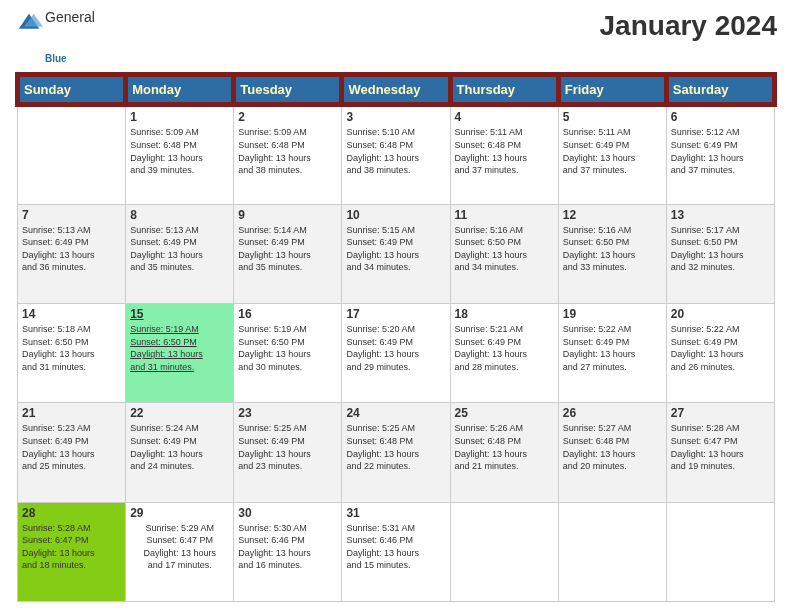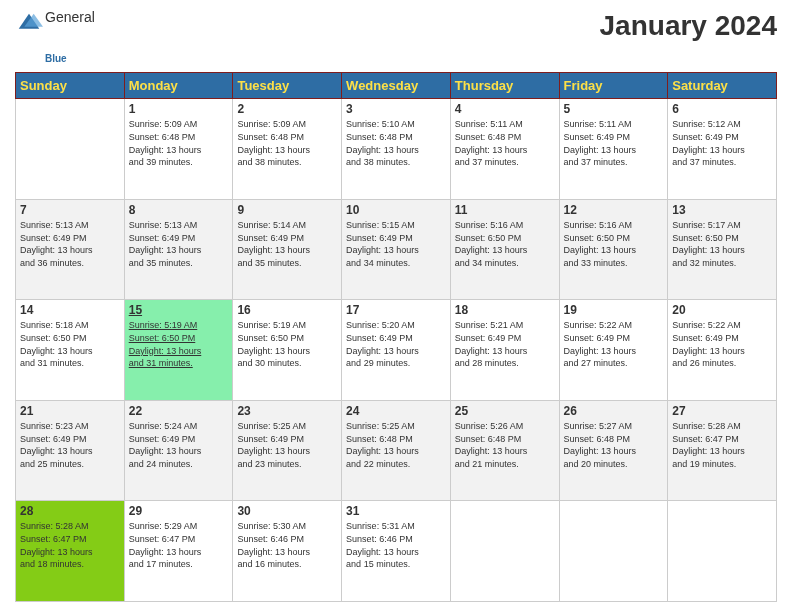--- a/index.html
+++ b/index.html
@@ -59,26 +59,26 @@
       font-size: 14px;
       color: #555;
     }
     .calendar {
       width: 100%;
       border-collapse: collapse;
       flex: 1;
     }
     .calendar th {
       background-color: #2e6da4;
-      color: #fde047;
+      color: #fef9c3;
       padding: 5px 4px;
       font-size: 13px;
       font-weight: bold;
       text-align: left;
-      border: 1px solid #7f1d1d;
+      border: 5px solid #7f1d1d;
     }
     .calendar td {
       border: 1px solid #ccc;
       vertical-align: top;
       padding: 3px 4px;
       font-size: 9.5px;
       color: #333;
       width: calc(100% / 7);
       height: 85px;
     }
@@ -329,21 +329,21 @@
         <tr>
           <td style="background-color: #84cc16;">
             <span class="day-num">28</span>
             <div class="day-info" style="white-space: pre-line;">Sunrise: 5:28 AM
 Sunset: 6:47 PM
 Daylight: 13 hours
 and 18 minutes.</div>
           </td>
           <td style="background-color: rgb(255, 255, 255);">
             <span class="day-num">29</span>
-            <div class="day-info" style="white-space: pre-line;">Sunrise: 5:29 AM
+            <div class="day-info" style="white-space: pre-line; text-align: center;">Sunrise: 5:29 AM
 Sunset: 6:47 PM
 Daylight: 13 hours
 and 17 minutes.</div>
           </td>
           <td style="background-color: rgb(255, 255, 255);">
             <span class="day-num">30</span>
             <div class="day-info" style="white-space: pre-line;">Sunrise: 5:30 AM
 Sunset: 6:46 PM
 Daylight: 13 hours
 and 16 minutes.</div>

